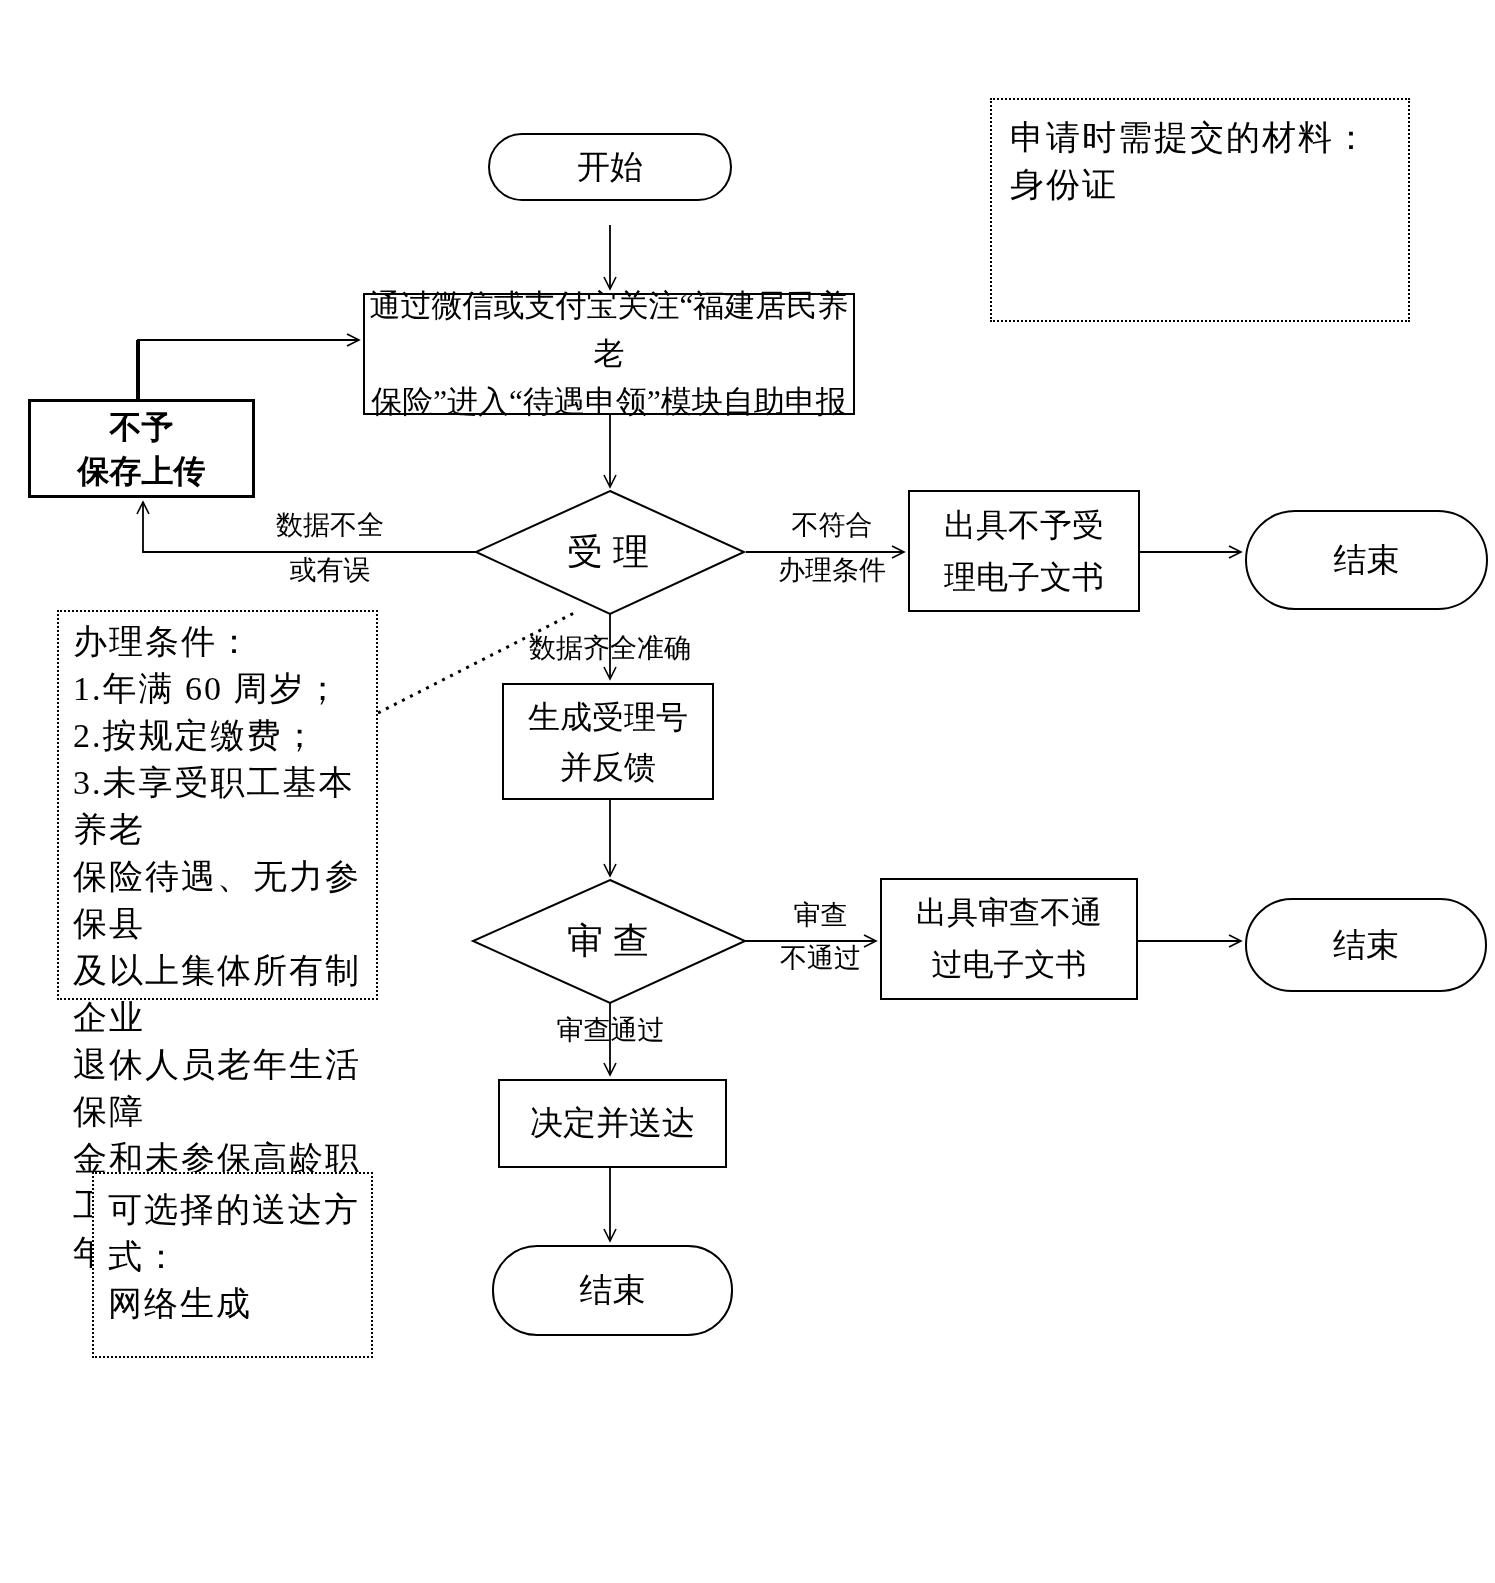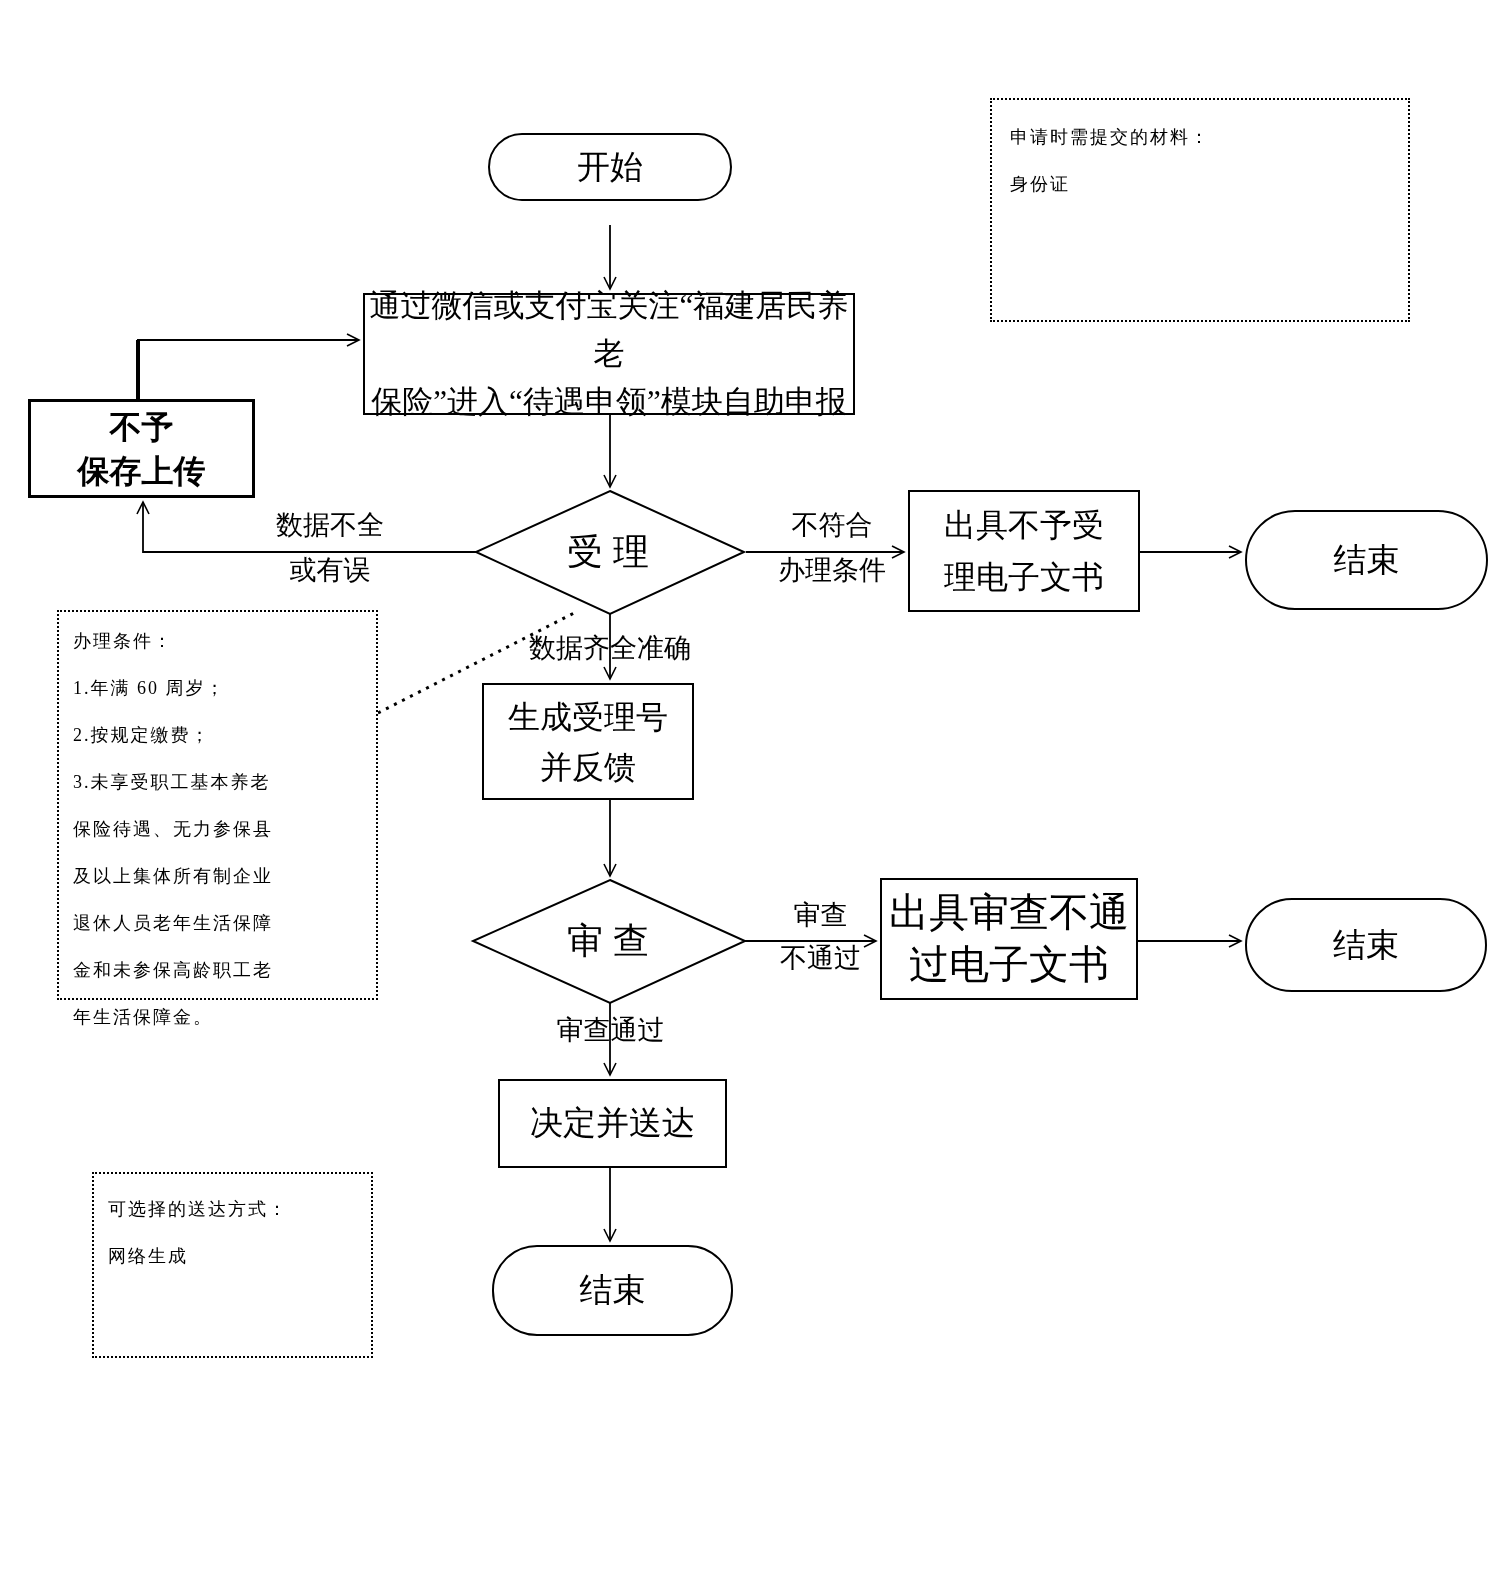--- a/index.html
+++ b/index.html
@@ -20,21 +20,21 @@
   .diamond-label{
     position:absolute;z-index:3;display:flex;align-items:center;justify-content:center;
     font-size:36px;letter-spacing:10px;white-space:pre-line;
   }
   .edge-label{
     position:absolute;z-index:3;text-align:center;font-size:27px;
     white-space:pre-line;line-height:45px;
   }
   .note{
     position:absolute;z-index:2;background:#ffffff;border:2px dotted #000;
-    box-sizing:border-box;font-size:18px;letter-spacing:2px;line-height:47px;
+    box-sizing:border-box;font-size:34px;letter-spacing:2px;line-height:47px;
     white-space:pre-line;text-align:left;
   }
 </style>
 </head>
 <body>
 
 <svg class="layer" viewBox="0 0 1495 1583">
   <defs>
     <marker id="arrow" markerWidth="16" markerHeight="16" refX="13" refY="7" orient="auto" markerUnits="userSpaceOnUse">
       <path d="M1,1 L13,7 L1,13" fill="none" stroke="#000" stroke-width="1.6"></path>
@@ -81,26 +81,26 @@
 <div class="node process" style="left:28px;top:399px;width:227px;height:99px;border-width:3px;font-size:32px;line-height:44px;font-weight:bold;"><span>不予
 保存上传</span></div>
 
 <div class="diamond-label" style="left:528px;top:527px;width:170px;height:50px;">受理</div>
 
 <div class="node process" style="left:908px;top:490px;width:232px;height:122px;font-size:32px;line-height:52px;"><span>出具不予受
 理电子文书</span></div>
 
 <div class="node terminal" style="left:1245px;top:510px;width:243px;height:100px;"><span>结束</span></div>
 
-<div class="node process" style="left:482px;top:683px;width:212px;height:117px;font-size:32px;line-height:50px;"><span>生成受理号
+<div class="node process" style="left:502px;top:683px;width:212px;height:117px;font-size:32px;line-height:50px;"><span>生成受理号
 并反馈</span></div>
 
 <div class="diamond-label" style="left:528px;top:916px;width:170px;height:50px;">审查</div>
 
-<div class="node process" style="left:880px;top:878px;width:258px;height:122px;font-size:40px;line-height:52px;"><span>出具审查不通
+<div class="node process" style="left:880px;top:878px;width:258px;height:122px;font-size:31px;line-height:52px;"><span>出具审查不通
 过电子文书</span></div>
 
 <div class="node terminal" style="left:1245px;top:898px;width:242px;height:94px;border-radius:47px;"><span>结束</span></div>
 
 <div class="node process" style="left:498px;top:1079px;width:229px;height:89px;font-size:33px;"><span>决定并送达</span></div>
 
 <div class="node terminal" style="left:492px;top:1245px;width:241px;height:91px;border-radius:45px;"><span>结束</span></div>
 
 <div class="edge-label" style="left:240px;top:503px;width:180px;">数据不全
 或有误</div>

